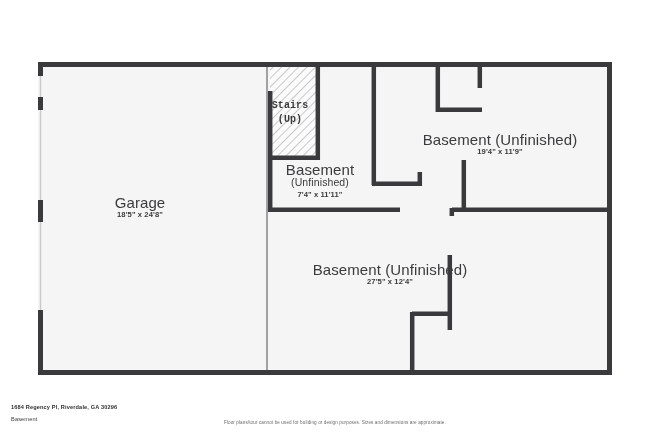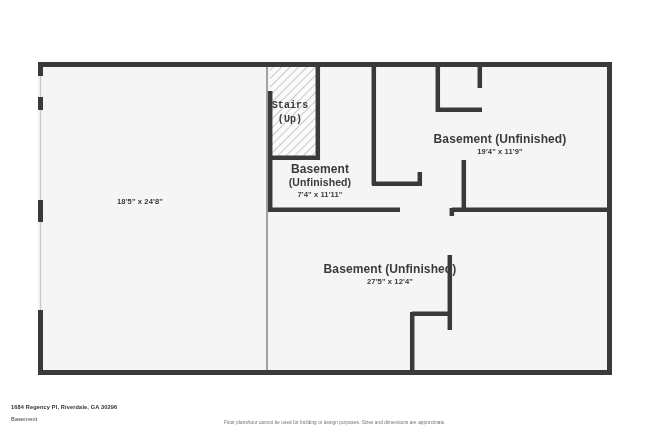--- a/index.html
+++ b/index.html
@@ -28,28 +28,28 @@
   #plan-svg { display: block; }
 
   .lbl {
     position: absolute;
     text-align: center;
     color: #3b3b3d;
     pointer-events: none;
     white-space: nowrap;
   }
   .lbl .name {
-    font-size: 12px;
-    font-weight: bold;
+    font-size: 15px;
+    font-weight: normal;
     line-height: 13px;
     letter-spacing: 0.1px;
   }
   .lbl .name2 {
     font-size: 10.5px;
-    font-weight: bold;
+    font-weight: normal;
     line-height: 13px;
     letter-spacing: 0.1px;
   }
   .lbl .dims {
     font-size: 7.6px;
     font-weight: bold;
     line-height: 11px;
     letter-spacing: 0.1px;
   }
   .lbl.stairs .name {
@@ -165,20 +165,21 @@
         <line x1="452" y1="209.8" x2="612" y2="209.8"></line>
         <line x1="451.8" y1="208" x2="451.8" y2="216"></line>
 
         <line x1="449.8" y1="255" x2="449.8" y2="330"></line>
         <line x1="412" y1="313.8" x2="452" y2="313.8"></line>
         <line x1="412.2" y1="312" x2="412.2" y2="375"></line>
       </g>
     </svg>
 
     <div class="lbl" id="label-garage">
+      <div class="name">Garage</div>
       <div class="dims">18'5" x 24'8"</div>
     </div>
 
     <div class="lbl" id="label-basement-mid">
       <div class="name">Basement</div>
       <div class="name2">(Unfinished)</div>
       <div class="dims">7'4" x 11'11"</div>
     </div>
 
     <div class="lbl" id="label-basement-upper-right">

